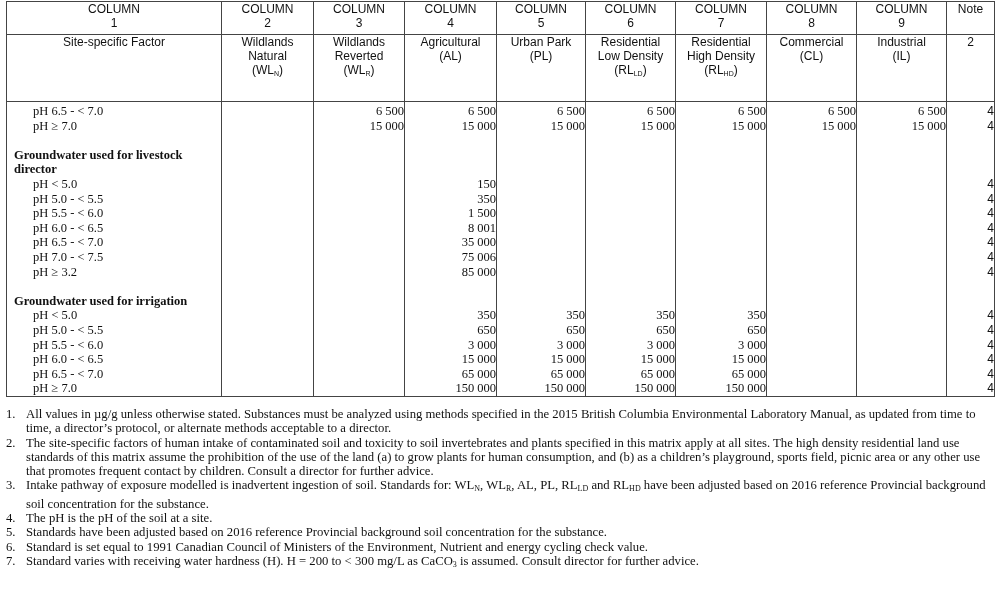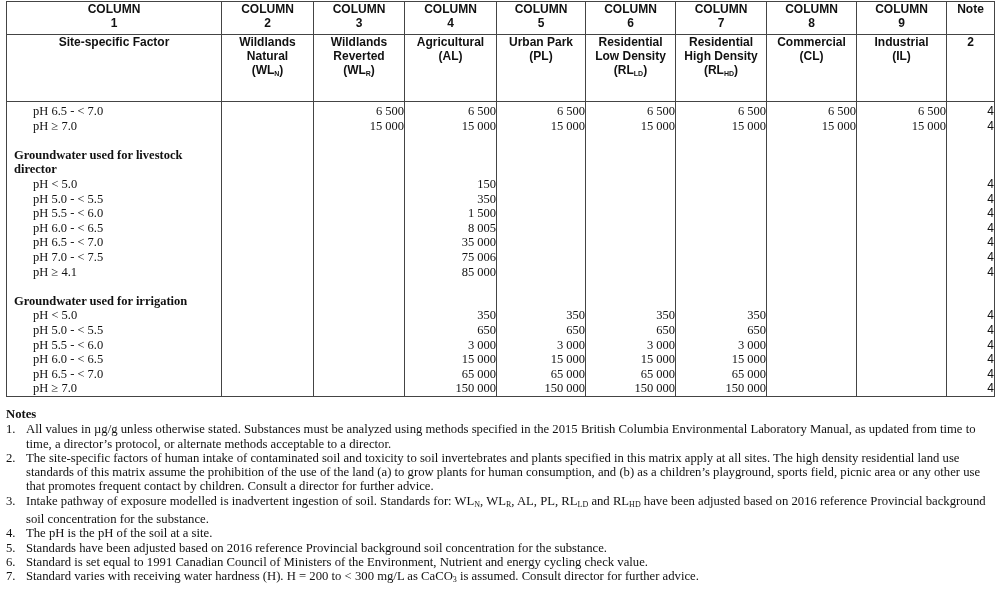--- a/index.html
+++ b/index.html
@@ -7,21 +7,21 @@
   table.matrix {
     position:absolute; left:6px; top:1px;
     border-collapse:collapse; table-layout:fixed;
     width:988px;
   }
   table.matrix th, table.matrix td {
     border-left:1.5px solid #444; border-right:1.5px solid #444;
     padding:0; vertical-align:top;
   }
   table.matrix thead th {
-    font-family:"Liberation Sans", sans-serif; font-weight:bold;
+    font-family:"Liberation Sans", sans-serif; font-weight:normal;
     font-size:12px; text-align:center; border:1.5px solid #444;
     line-height:14px;
   }
   .colnum th { height:32px; vertical-align:middle; }
   .colname th { height:66px; vertical-align:middle;margin-top:44px; }
   sub { font-size:7px; vertical-align:-2px; }
   tbody td {
     font-family:"Liberation Serif", serif; font-size:12.5px;
     line-height:14.6px;
   }
@@ -154,21 +154,21 @@
           <div class="cell-line ind">pH ≥ 7.0</div>
           <div class="cell-line grp"></div>
           <div class="cell-line grp">Groundwater used for livestock</div>
           <div class="cell-line grp">director</div>
           <div class="cell-line ind">pH &lt; 5.0</div>
           <div class="cell-line ind">pH 5.0 - &lt; 5.5</div>
           <div class="cell-line ind">pH 5.5 - &lt; 6.0</div>
           <div class="cell-line ind">pH 6.0 - &lt; 6.5</div>
           <div class="cell-line ind">pH 6.5 - &lt; 7.0</div>
           <div class="cell-line ind">pH 7.0 - &lt; 7.5</div>
-          <div class="cell-line ind">pH ≥ 4.1</div>
+          <div class="cell-line ind">pH ≥ 3.2</div>
           <div class="cell-line grp"></div>
           <div class="cell-line grp">Groundwater used for irrigation</div>
           <div class="cell-line ind">pH &lt; 5.0</div>
           <div class="cell-line ind">pH 5.0 - &lt; 5.5</div>
           <div class="cell-line ind">pH 5.5 - &lt; 6.0</div>
           <div class="cell-line ind">pH 6.0 - &lt; 6.5</div>
           <div class="cell-line ind">pH 6.5 - &lt; 7.0</div>
           <div class="cell-line ind">pH ≥ 7.0</div>
         </td>
         <td class="cv">
@@ -217,21 +217,21 @@
         </td>
         <td class="cv">
           <div class="cell-line">6 500</div>
           <div class="cell-line">15 000</div>
           <div class="cell-line"></div>
           <div class="cell-line"></div>
           <div class="cell-line"></div>
           <div class="cell-line">150</div>
           <div class="cell-line">350</div>
           <div class="cell-line">1 500</div>
-          <div class="cell-line">8 005</div>
+          <div class="cell-line">8 001</div>
           <div class="cell-line">35 000</div>
           <div class="cell-line">75 006</div>
           <div class="cell-line">85 000</div>
           <div class="cell-line"></div>
           <div class="cell-line"></div>
           <div class="cell-line">350</div>
           <div class="cell-line">650</div>
           <div class="cell-line">3 000</div>
           <div class="cell-line">15 000</div>
           <div class="cell-line">65 000</div>
@@ -367,21 +367,20 @@
           <div class="cell-line">4</div>
           <div class="cell-line">4</div>
           <div class="cell-line">4</div>
           <div class="cell-line">4</div>
         </td>
       </tr>
   </tbody>
 </table>
 
 <div class="notes">
-  <div class="notes-title">Notes</div>
   <div id="notes-list">
       <div class="note-item">
         <div class="note-num">1.</div>
         <div class="note-text">All values in µg/g unless otherwise stated.  Substances must be analyzed using methods specified in the 2015 British Columbia Environmental Laboratory Manual, as updated from time to time, a director’s protocol, or alternate methods acceptable to a director.</div>
       </div>
       <div class="note-item">
         <div class="note-num">2.</div>
         <div class="note-text">The site-specific factors of human intake of contaminated soil and toxicity to soil invertebrates and plants specified in this matrix apply at all sites. The high density residential land use standards of this matrix assume the prohibition of the use of the land (a) to grow plants for human consumption, and (b) as a children’s playground, sports field, picnic area or any other use that promotes frequent contact by children. Consult a director for further advice.</div>
       </div>
       <div class="note-item">

